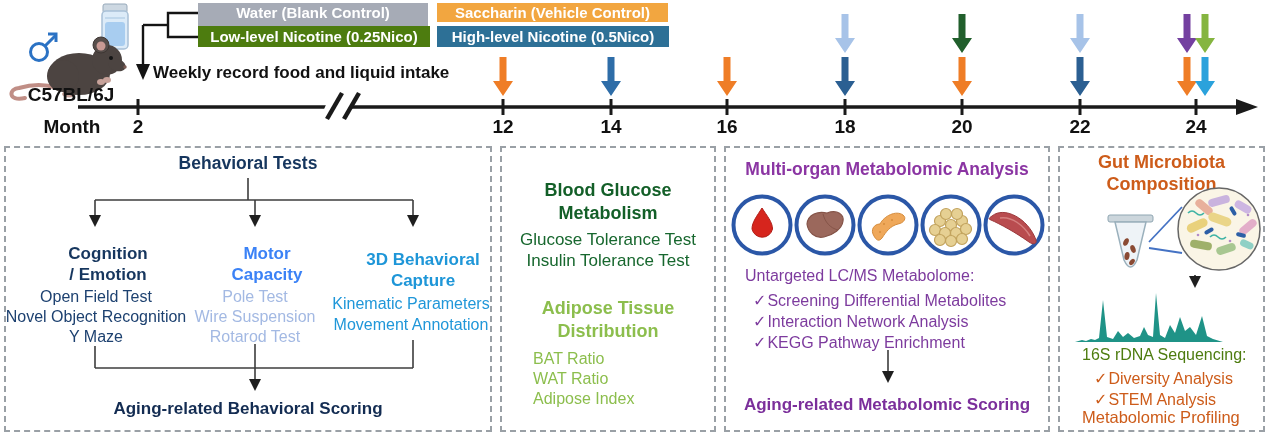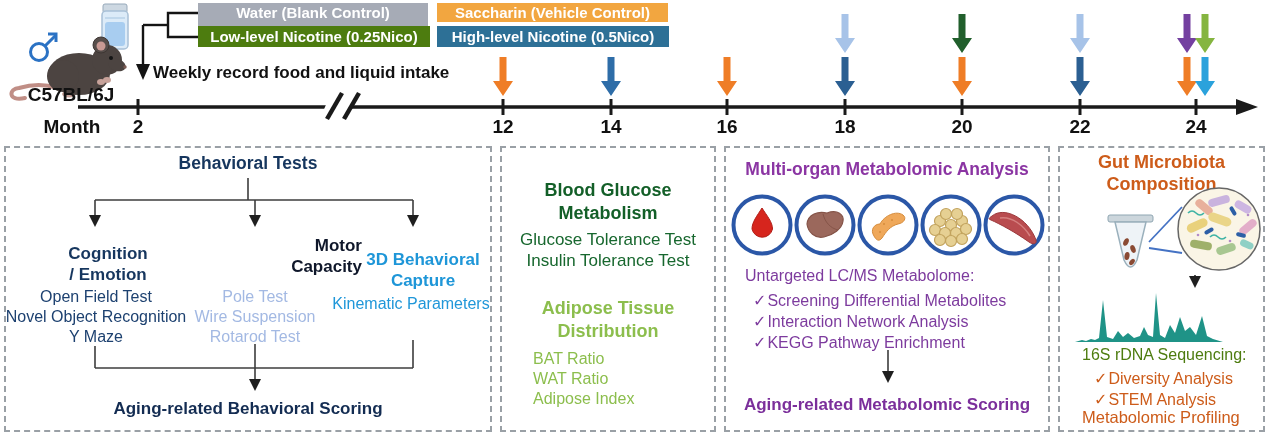--- a/index.html
+++ b/index.html
@@ -18,21 +18,21 @@
   .month-label{position:absolute;top:116px;width:40px;text-align:center;font-weight:bold;font-size:19px;color:#111;}
   .panel{position:absolute;top:146px;height:286px;border:2px dashed #9aa0a6;box-sizing:border-box;}
   #p1{left:4px;width:488px;} #p2{left:500px;width:216px;} #p3{left:724px;width:326px;} #p4{left:1058px;width:207px;}
   .ctr{text-align:center;}
   #p1-title{left:4px;top:153px;width:488px;font-weight:bold;font-size:17.5px;color:#16365e;}
   .col-head{position:absolute;font-weight:bold;font-size:17px;line-height:21px;text-align:center;padding-left:12px;}
   .col-head span,.col-items span{display:block;}
   .col-items{position:absolute;font-size:16px;line-height:20px;text-align:center;}
   #c1h{left:0px;top:243px;width:192px;color:#16365e;}
   #c1i{left:0px;top:287px;width:192px;color:#1d4170;}
-  #c2h{left:160px;top:235px;width:190px;color:#0f172a;text-align:right;}
+  #c2h{left:160px;top:243px;width:190px;color:#3b82f6;}
   #c2i{left:160px;top:287px;width:190px;color:#a3b9e3;text-align:center;}
   #c3h{left:318px;top:249px;width:186px;color:#1e96d8;}
   #c3i{left:318px;top:293px;width:186px;color:#2097d9;line-height:21px;}
   #p1-footer{left:4px;top:399px;width:488px;font-weight:bold;font-size:17px;color:#132c52;}
   .sec-title{position:absolute;left:500px;width:216px;text-align:center;font-weight:bold;font-size:18px;line-height:23px;}
   .sec-title span{display:block;}
   #bg-title{top:179px;color:#135f28;} #bg-items{left:500px;top:229px;width:216px;text-align:center;font-size:17px;line-height:21px;color:#17672e;position:absolute;}
   #bg-items span{display:block;}
   #at-title{top:297px;color:#8cbe4d;}
   #at-items{left:533px;top:349px;width:183px;font-size:16px;line-height:20px;color:#8cbe4d;position:absolute;}
@@ -187,20 +187,21 @@
     <span>Pole Test</span>
     <span>Wire Suspension</span>
     <span>Rotarod Test</span>
   </div>
   <div class="col-head" id="c3h">
     <span>3D Behavioral</span>
     <span>Capture</span>
   </div>
   <div class="col-items" id="c3i">
     <span>Kinematic Parameters</span>
+    <span>Movement Annotation</span>
   </div>
   <div class="abs ctr" id="p1-footer">Aging-related Behavioral Scoring</div>
 
   <div class="sec-title" id="bg-title">
     <span>Blood Glucose</span>
     <span>Metabolism</span>
   </div>
   <div id="bg-items">
     <span>Glucose Tolerance Test</span>
     <span>Insulin Tolerance Test</span>

